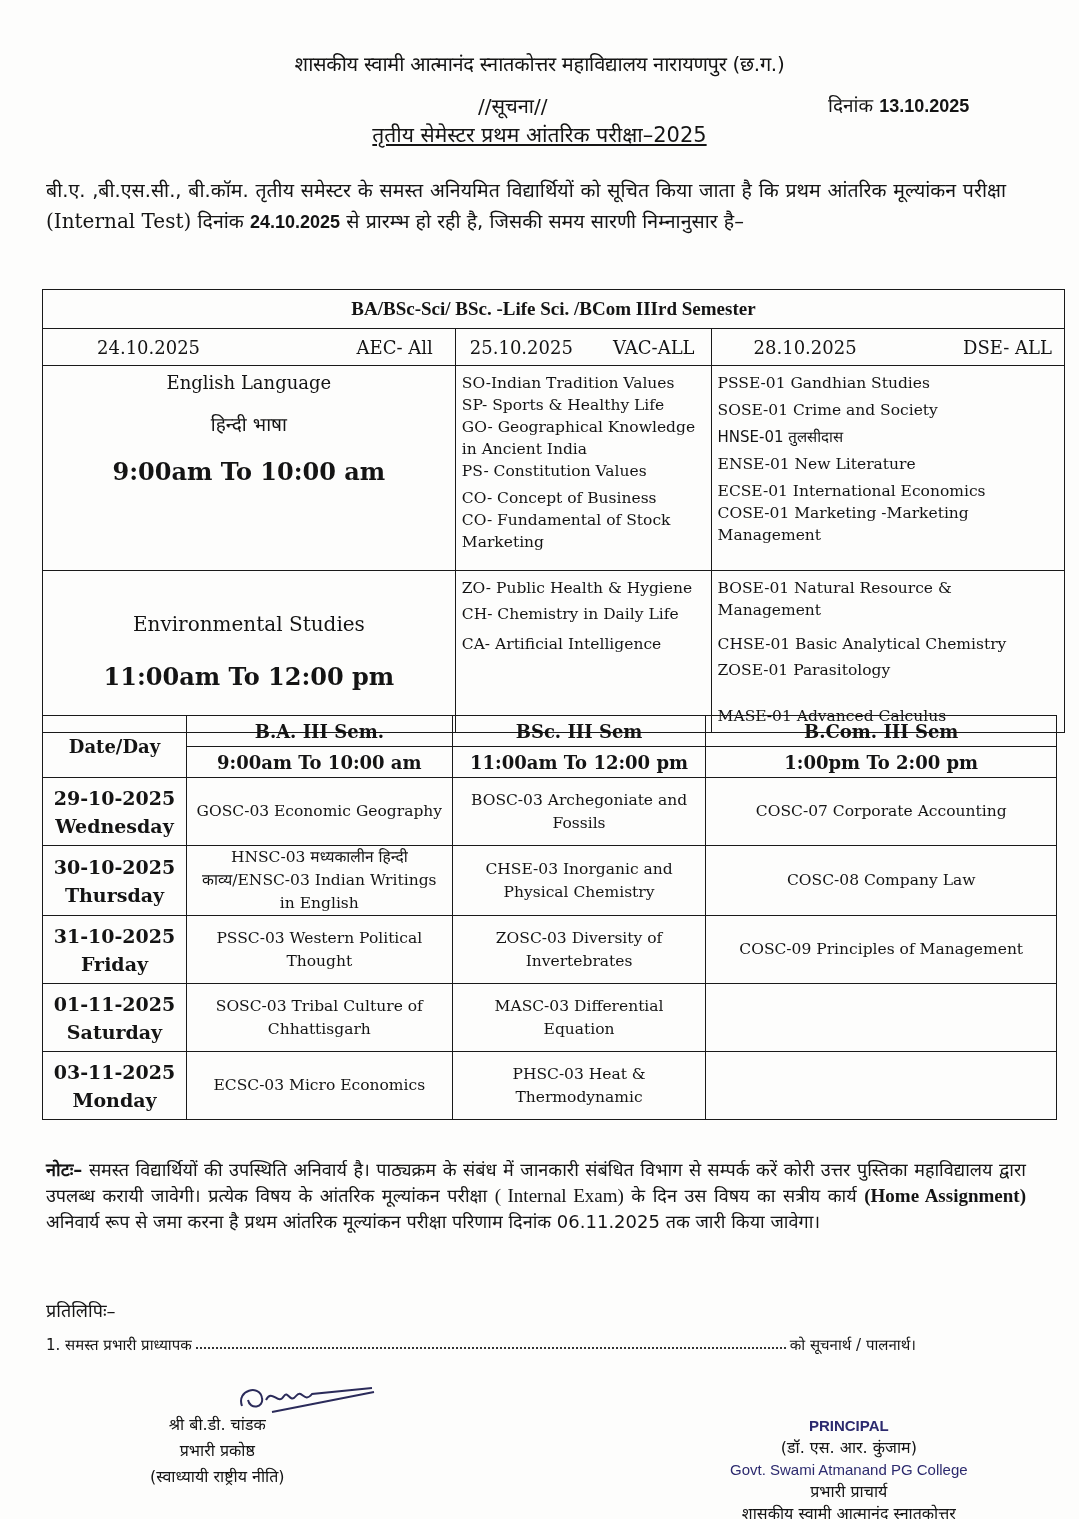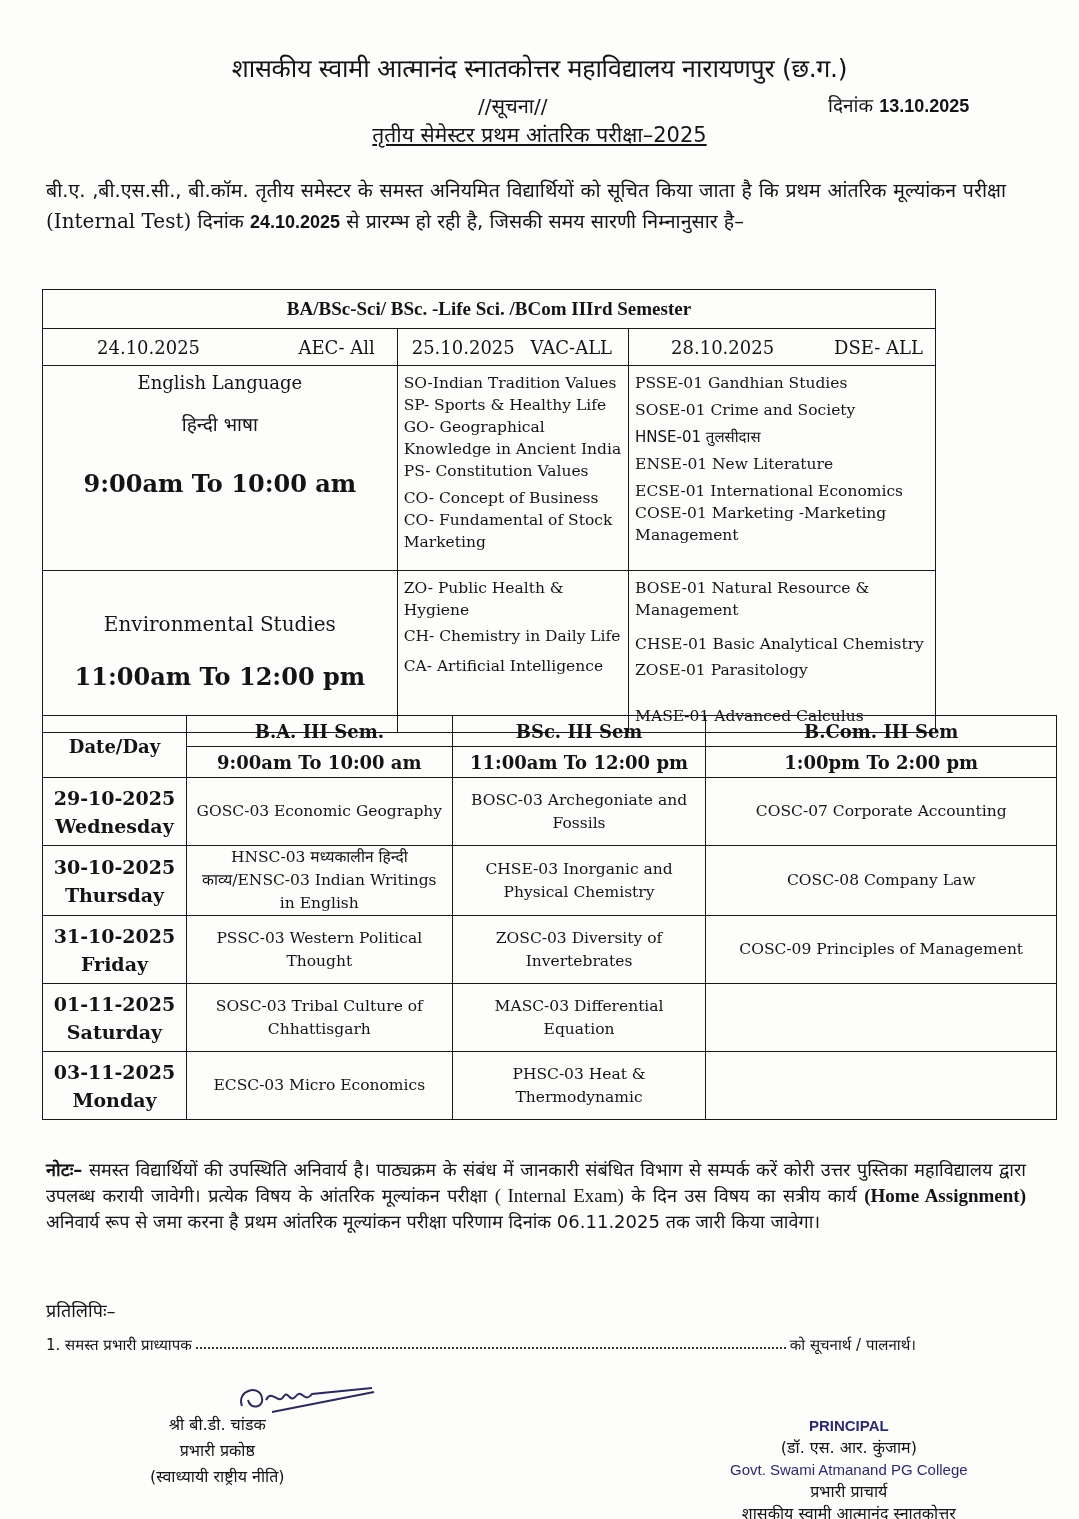--- a/index.html
+++ b/index.html
@@ -2,41 +2,41 @@
 <html><head>
 <meta charset="utf-8">
 <style>
   html, body { margin:0; padding:0; }
   body {
     width:1079px; height:1519px; background:#fdfdfc; color:#141414;
     font-family:"DejaVu Serif", serif; position:relative; overflow:hidden;
   }
   .abs { position:absolute; }
   .hi { font-family:"DejaVu Sans", sans-serif; }
-  .college { left:0; width:1079px; top:50px; text-align:center; font-size:25px; letter-spacing:-0.3px; }
+  .college { left:0; width:1079px; top:50px; text-align:center; font-size:20px; letter-spacing:-0.3px; }
   .notice { left:478px; top:92px; font-size:20px; }
   .dated { left:828px; top:92px; font-size:19px; }
   .dated .num { font-family:"Liberation Sans", sans-serif; font-weight:bold; font-size:18px; }
   .examtitle { left:0; width:1079px; top:120px; text-align:center; font-size:21px; }
   .examtitle span { text-decoration:underline; }
   .intro { left:46px; top:176px; width:960px; font-size:19.5px; line-height:30px; text-align:justify; }
   .intro b { font-family:"Liberation Sans", sans-serif; font-size:18px; }
   .intro .lat { font-family:"DejaVu Serif", serif; font-size:20px; }
 
   table { border-collapse:collapse; position:absolute; }
   td { border:1.6px solid #1a1a1a; padding:0 6px; vertical-align:middle; }
-  .t1 { left:42px; top:289px; width:894px; }
+  .t1 { left:42px; top:289px; width:1023px; }
   .t1 td { font-family:"DejaVu Serif", serif; }
   .t1 .semhdr { height:38px; text-align:center; font-weight:bold; font-size:19px; font-family:"Liberation Serif", serif; }
   .t1 .daterow td { height:36px; font-size:18px; }
   .dr { display:flex; justify-content:space-between; align-items:center; padding:0 16px 0 48px; }
   .dr2 { display:flex; justify-content:space-between; align-items:flex-start; padding:0 10px 0 8px; }
   .dr3 { display:flex; justify-content:space-between; align-items:center; padding:0 6px 0 36px; }
   .core { text-align:center; font-size:18px; }
-  .core .hn { font-family:"DejaVu Sans", sans-serif; font-size:19px; display:block; margin:18px 0 32px; }
+  .core .hn { font-family:"DejaVu Sans", sans-serif; font-size:19px; display:block; margin:18px 0 20px; }
   .core .time { font-weight:bold; font-size:24px; display:block; }
   .list { font-size:15.5px; line-height:22px; vertical-align:top; padding-top:6px; }
   .list div { margin-bottom:5px; }
   .list div.tight { margin-bottom:0; }
 
   .t2 { left:42px; top:715px; width:1015px; }
   .t2 td { text-align:center; font-family:"DejaVu Serif", serif; font-size:15.5px; line-height:23px; }
   .t2 .hdr { font-weight:bold; font-size:18px; height:30px; }
   .t2 .dd { font-weight:bold; font-size:19px; line-height:28px; width:130px; }
   .t2 .row td { height:67px; }

